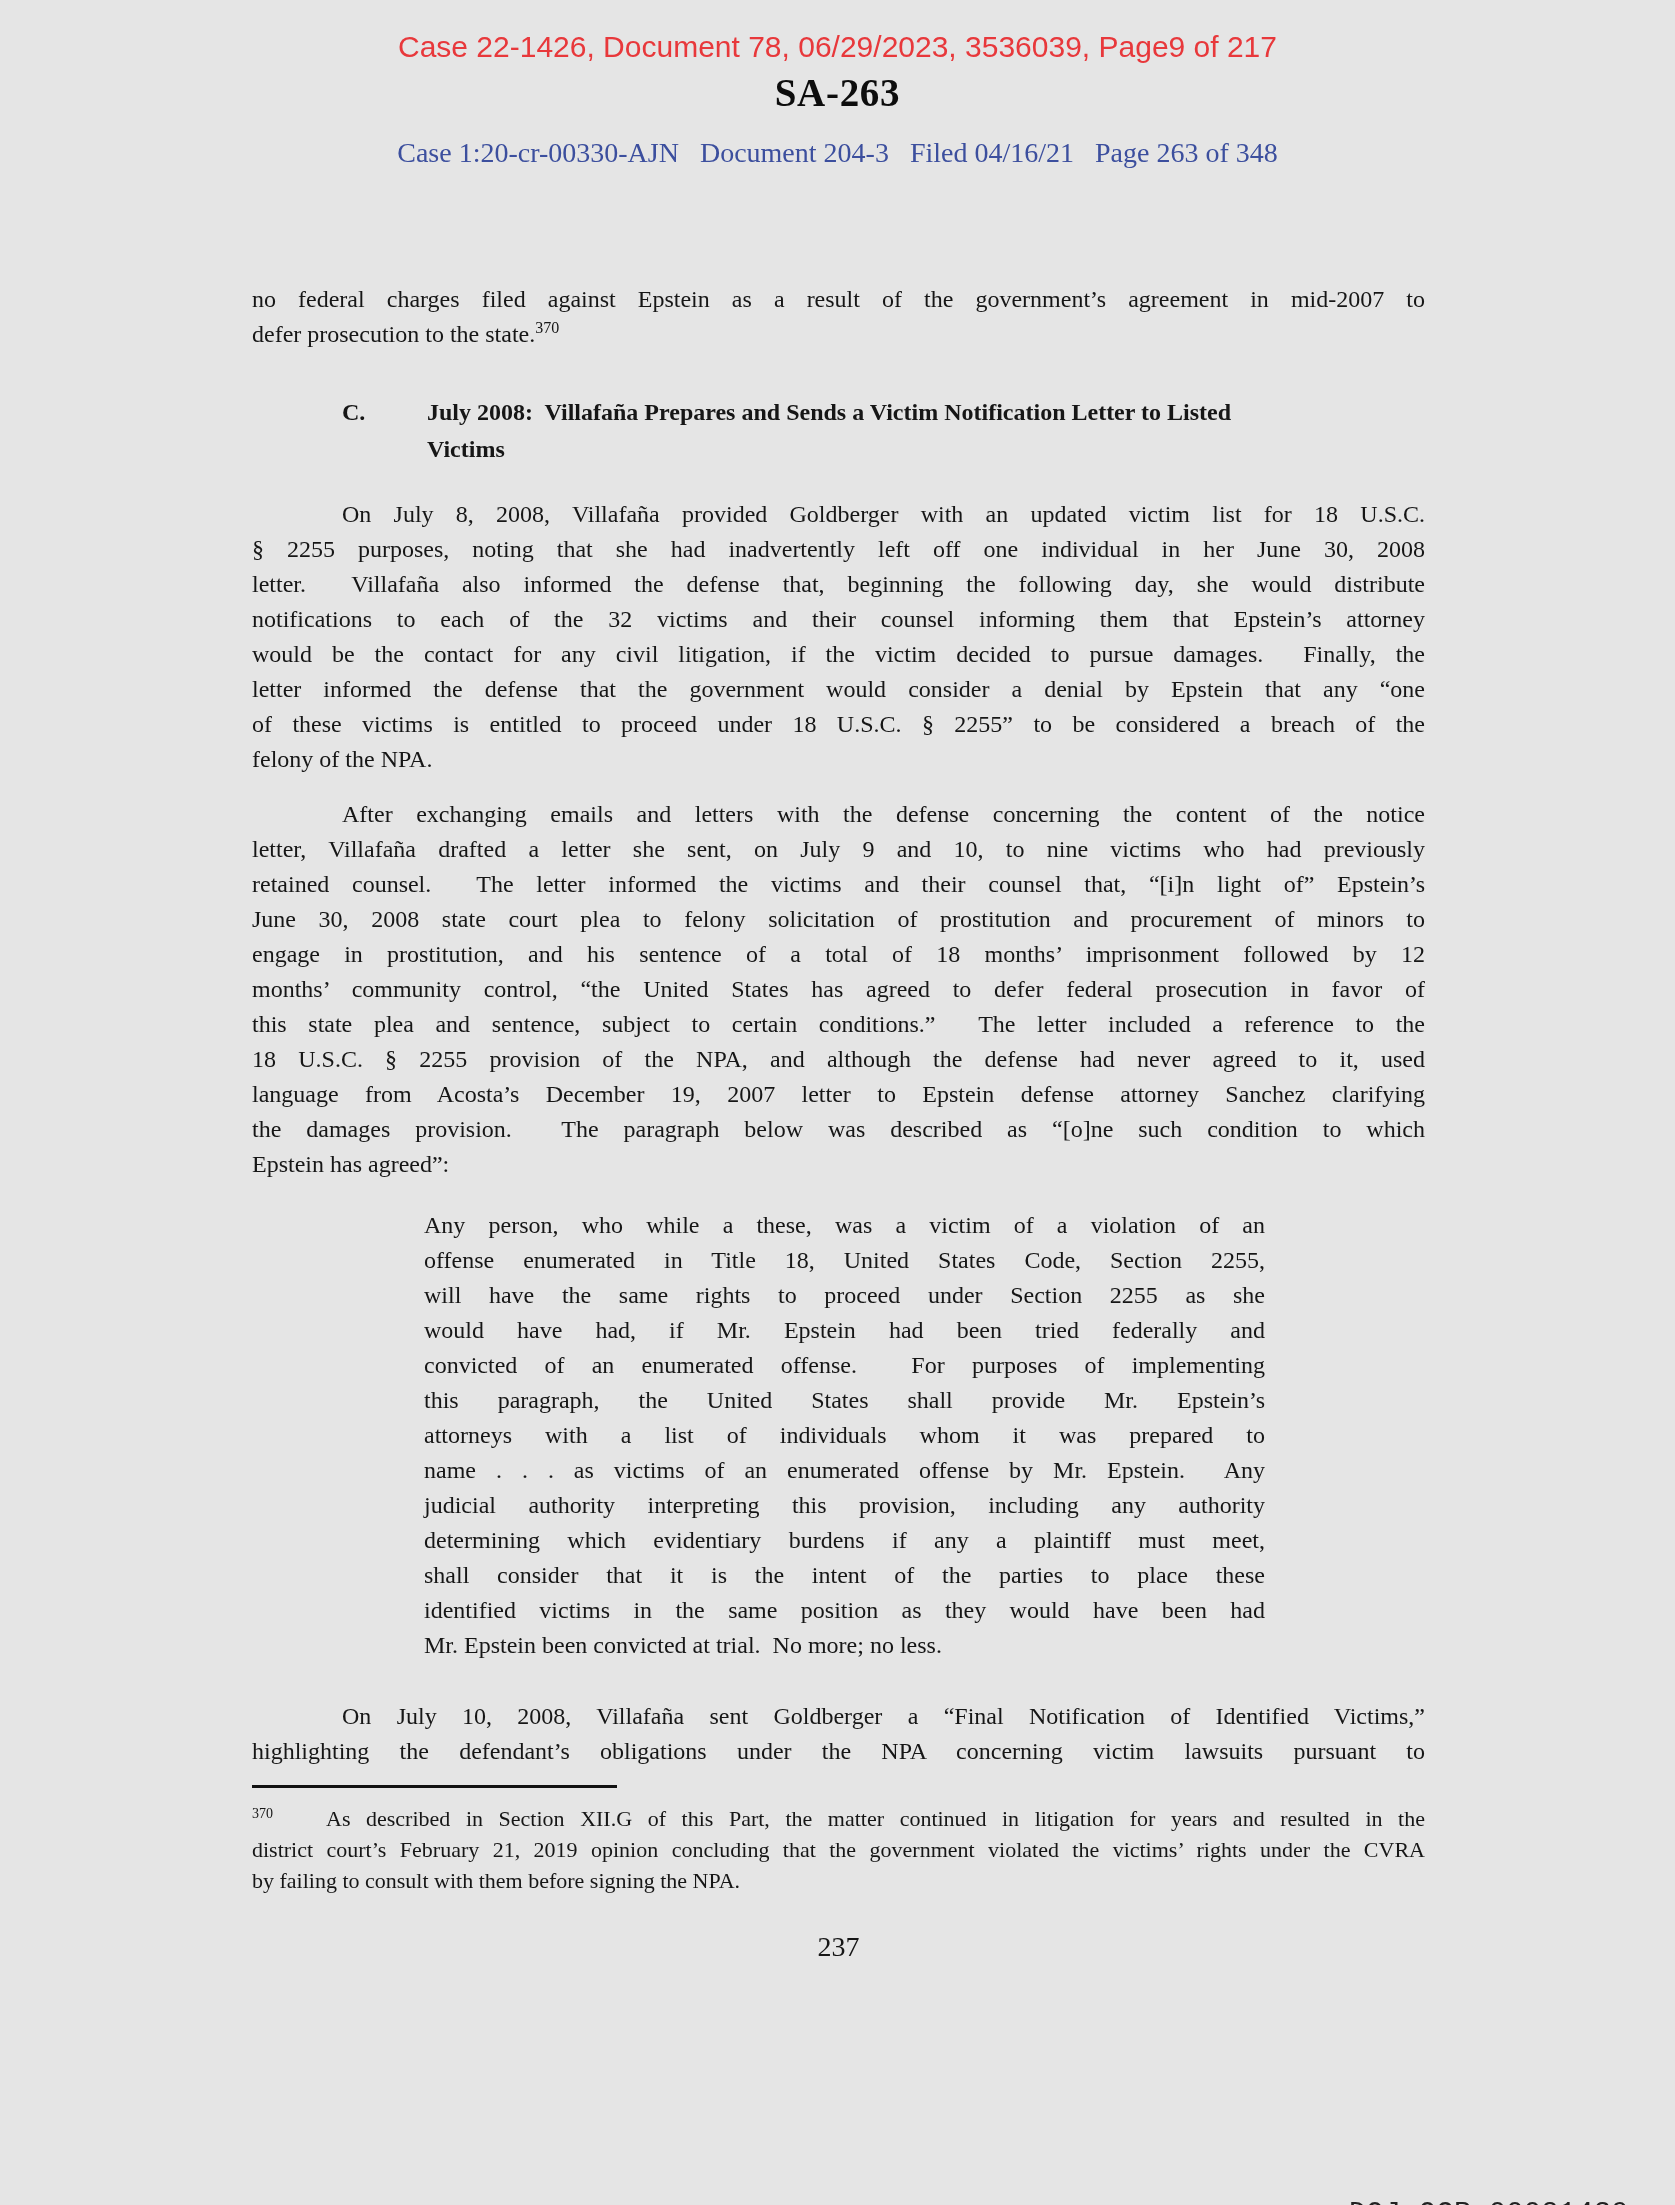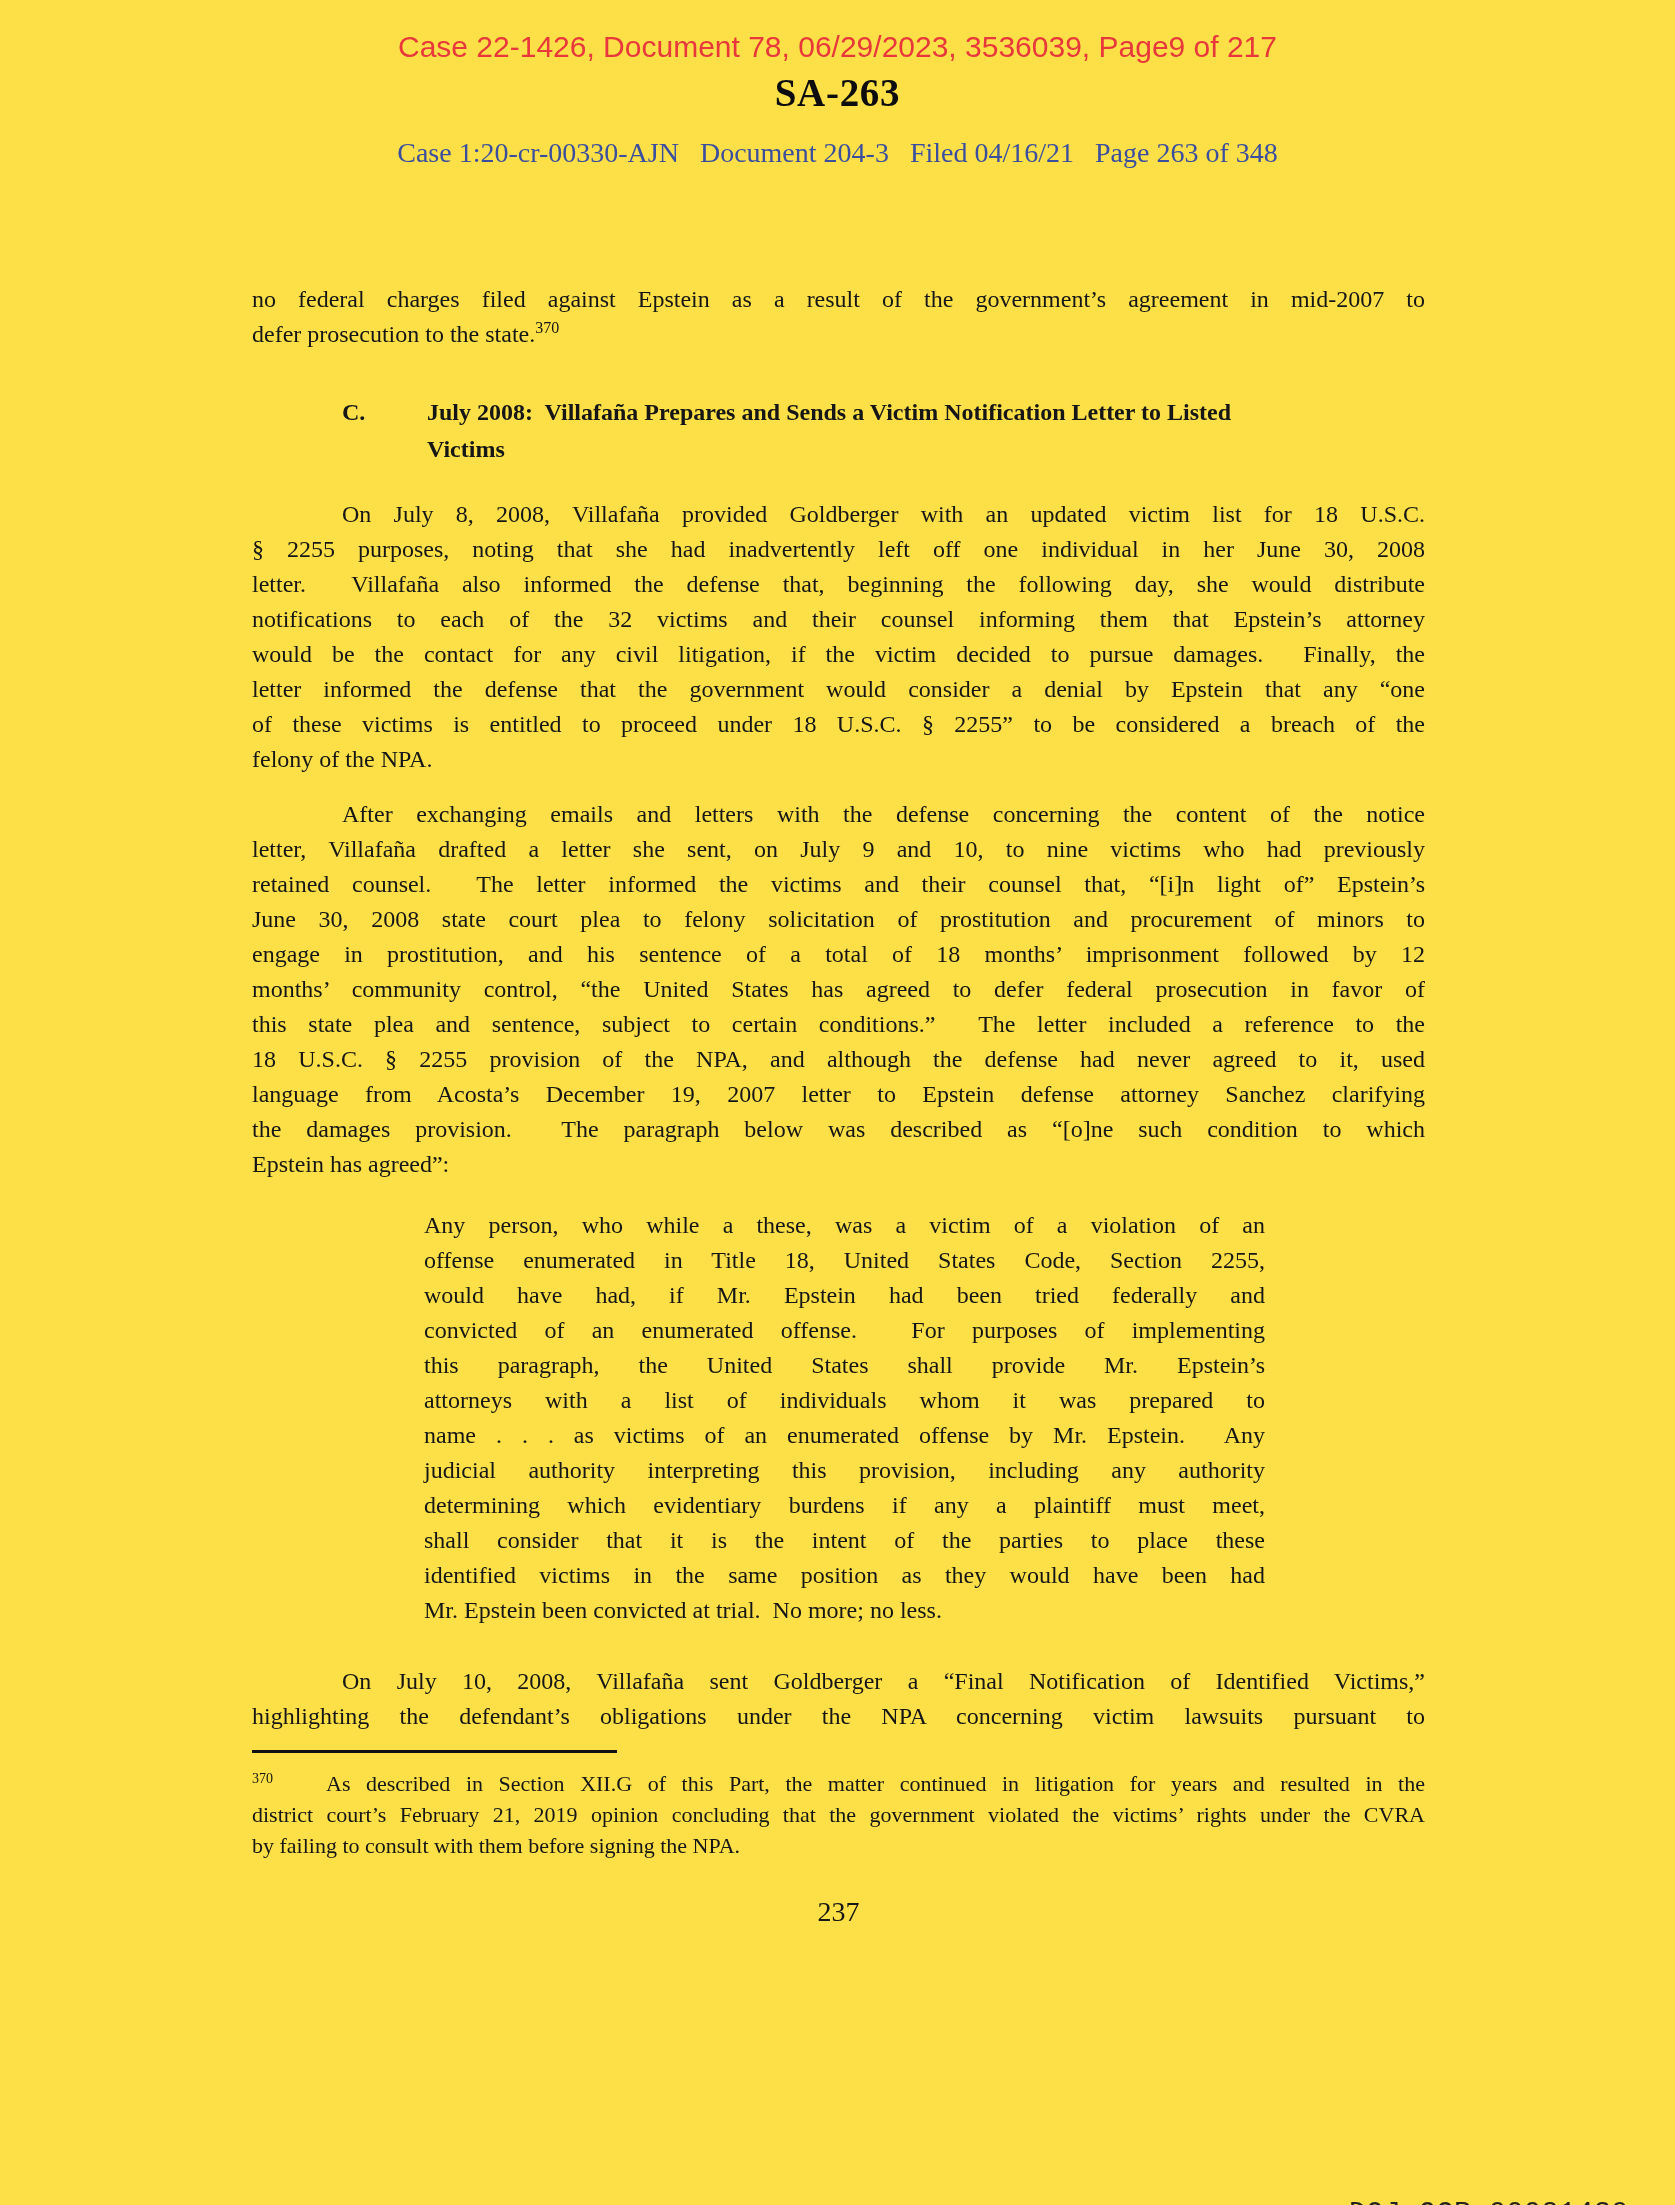--- a/index.html
+++ b/index.html
@@ -1,20 +1,20 @@
 <!DOCTYPE html>
 <html style="font-size:10.5px"><head>
 <meta charset="utf-8">
 <style>
   html, body { margin: 0; padding: 0; background: #ffffff; }
   .page {
     position: relative;
     width: 1675px;
     height: 2205px;
-    background: #fde047;
+    background: #e5e5e5;
     font-family: "Liberation Serif", serif;
     color: #161616;
     overflow: hidden;
   }
   
   .stamps { text-align: center; }
   .stamp-red {
     padding-top: 30px;
     font-family: "Liberation Sans", sans-serif;
     font-size: 30px;
@@ -143,20 +143,21 @@
         <div class="tline">this state plea and sentence, subject to certain conditions.”&nbsp; The letter included a reference to the</div>
         <div class="tline">18 U.S.C. § 2255 provision of the NPA, and although the defense had never agreed to it, used</div>
         <div class="tline">language from Acosta’s December 19, 2007 letter to Epstein defense attorney Sanchez clarifying</div>
         <div class="tline">the damages provision.&nbsp; The paragraph below was described as “[o]ne such condition to which</div>
         <div class="tline tline-last">Epstein has agreed”:</div>
       </div>
 
     <div class="block-quote">
         <div class="tline">Any person, who while a these, was a victim of a violation of an</div>
         <div class="tline">offense enumerated in Title 18, United States Code, Section 2255,</div>
+        <div class="tline">will have the same rights to proceed under Section 2255 as she</div>
         <div class="tline">would have had, if Mr. Epstein had been tried federally and</div>
         <div class="tline">convicted of an enumerated offense.&nbsp; For purposes of implementing</div>
         <div class="tline">this paragraph, the United States shall provide Mr. Epstein’s</div>
         <div class="tline">attorneys with a list of individuals whom it was prepared to</div>
         <div class="tline">name . . . as victims of an enumerated offense by Mr. Epstein.&nbsp; Any</div>
         <div class="tline">judicial authority interpreting this provision, including any authority</div>
         <div class="tline">determining which evidentiary burdens if any a plaintiff must meet,</div>
         <div class="tline">shall consider that it is the intent of the parties to place these</div>
         <div class="tline">identified victims in the same position as they would have been had</div>
         <div class="tline tline-last">Mr. Epstein been convicted at trial.&nbsp; No more; no less.</div>

